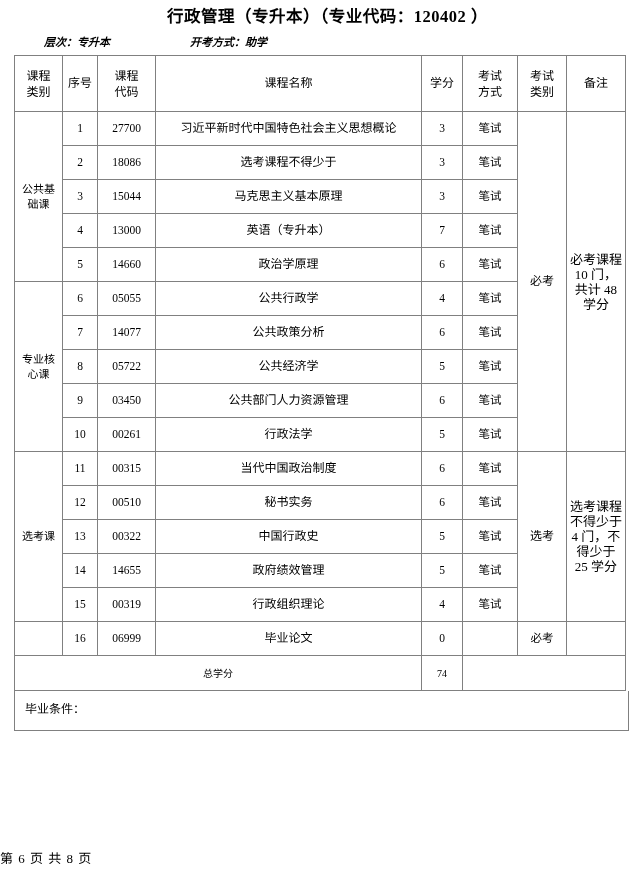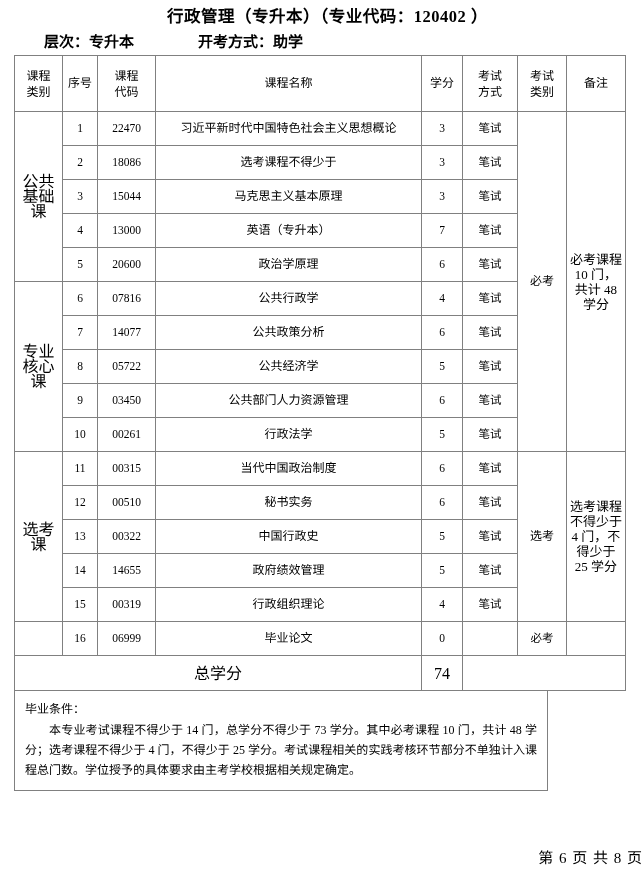--- a/index.html
+++ b/index.html
@@ -27,32 +27,33 @@
     font-size: 16.5px;
     font-weight: bold;
     letter-spacing: 0.5px;
     padding-top: 6px;
     line-height: 22px;
     white-space: nowrap;
     padding-left: 12px;
   }
   .meta-row {
     display: flex;
-    font-size: 15px;
+    font-size: 11px;
     font-weight: bold;
     line-height: 18px;
     padding-top: 5px;
     padding-bottom: 4px;
+    font-style: italic;
   }
   .meta-level {
     margin-left: 44px;
     white-space: nowrap;
   }
   .meta-mode {
-    margin-left: 64px;
+    margin-left: 80px;
     white-space: nowrap;
   }
   table.curriculum {
     border-collapse: collapse;
     width: 516px;
     margin-left: 14px;
     table-layout: fixed;
     font-size: 11.5px;
   }
   table.curriculum td,
@@ -76,42 +77,42 @@
   .col-mode   { width: 55px; }
   .col-type   { width: 49px; }
   .col-note   { width: 59px; }
 
   .hdr-two-line { line-height: 16px; }
 
   td.data-row-cell { height: 31px; }
 
   td.category-cell {
     line-height: 21px;
-    font-size: 16px;
+    font-size: 11px;
   }
   td.vert-text {
     line-height: 26px;
     font-size: 12px;
   }
   td.note-cell {
     font-size: 13px;
     line-height: 20px;
     padding: 2px 4px;
   }
   td.course-name {
     font-size: 12px;
   }
   td.total-label {
     height: 32px;
-    font-size: 16px;
+    font-size: 10px;
   }
   td.blank-cell { }
 
   .grad-block {
-    width: 534px;
+    width: 615px;
     margin-left: 14px;
     border: 1px solid #808080;
     border-top: none;
     box-sizing: border-box;
     padding: 8px 10px 10px 10px;
     font-size: 12px;
     line-height: 20px;
   }
   .grad-title {
     margin: 0 0 1px 0;
@@ -119,22 +120,22 @@
   .grad-body {
     margin: 0;
     text-indent: 24px;
     text-align: justify;
   }
   .page-footer {
     position: absolute;
     left: 0;
     right: 0;
     bottom: 14px;
-    text-align: right;
-    font-size: 15px;
+    text-align: left;
+    font-size: 13px;
     letter-spacing: 1px;
   }
 </style>
 </head>
 <body>
 
 <div class="page">
 
   <div class="doc-title">行政管理（专升本）（专业代码：120402 ）</div>
 
@@ -176,21 +177,21 @@
           <div class="hdr-two-line">类别</div>
         </th>
         <th>备注</th>
       </tr>
     </thead>
     <tbody>
 
       <tr>
         <td class="data-row-cell category-cell" rowspan="5">公共基础课</td>
         <td class="data-row-cell">1</td>
-        <td class="data-row-cell">22470</td>
+        <td class="data-row-cell">27700</td>
         <td class="data-row-cell course-name">习近平新时代中国特色社会主义思想概论</td>
         <td class="data-row-cell">3</td>
         <td class="data-row-cell">笔试</td>
         <td class="data-row-cell vert-text" rowspan="10">必考</td>
         <td class="data-row-cell note-cell" rowspan="10">必考课程 10 门，共计 48 学分</td>
       </tr>
 
       <tr>
         <td class="data-row-cell">2</td>
         <td class="data-row-cell">18086</td>
@@ -210,30 +211,30 @@
       <tr>
         <td class="data-row-cell">4</td>
         <td class="data-row-cell">13000</td>
         <td class="data-row-cell course-name">英语（专升本）</td>
         <td class="data-row-cell">7</td>
         <td class="data-row-cell">笔试</td>
       </tr>
 
       <tr>
         <td class="data-row-cell">5</td>
-        <td class="data-row-cell">20600</td>
+        <td class="data-row-cell">14660</td>
         <td class="data-row-cell course-name">政治学原理</td>
         <td class="data-row-cell">6</td>
         <td class="data-row-cell">笔试</td>
       </tr>
 
       <tr>
         <td class="data-row-cell category-cell" rowspan="5">专业核心课</td>
         <td class="data-row-cell">6</td>
-        <td class="data-row-cell">07816</td>
+        <td class="data-row-cell">05055</td>
         <td class="data-row-cell course-name">公共行政学</td>
         <td class="data-row-cell">4</td>
         <td class="data-row-cell">笔试</td>
       </tr>
 
       <tr>
         <td class="data-row-cell">7</td>
         <td class="data-row-cell">14077</td>
         <td class="data-row-cell course-name">公共政策分析</td>
         <td class="data-row-cell">6</td>
@@ -322,18 +323,17 @@
         <td class="total-label" colspan="4">总学分</td>
         <td class="total-label">74</td>
         <td class="total-label blank-cell" colspan="3"></td>
       </tr>
 
     </tbody>
   </table>
 
   <div class="grad-block">
     <p class="grad-title">毕业条件：</p>
-    <p class="grad-body">本专业考试课程不得少于 14 门，总学分不得少于 73 学分。其中必考课程 10 门，共计 48 学分；选考课程不得少于 4 门，不得少于 25 学分。考试课程相关的实践考核环节部分不单独计入课程总门数。学位授予的具体要求由主考学校根据相关规定确定。</p>
   </div>
 
   <div class="page-footer">第 6 页 共 8 页</div>
 
 </div>
 
 </body></html>

